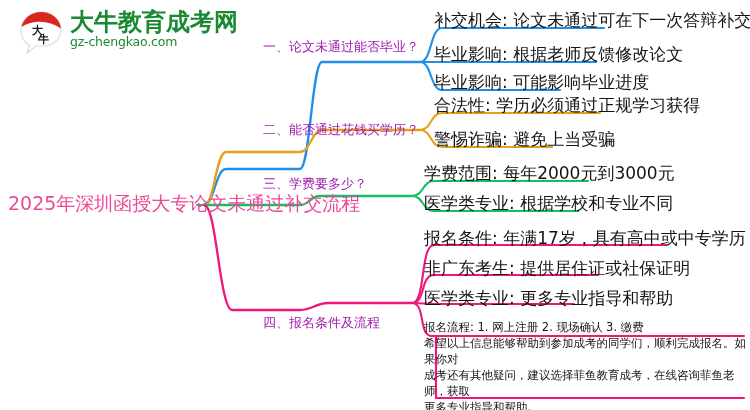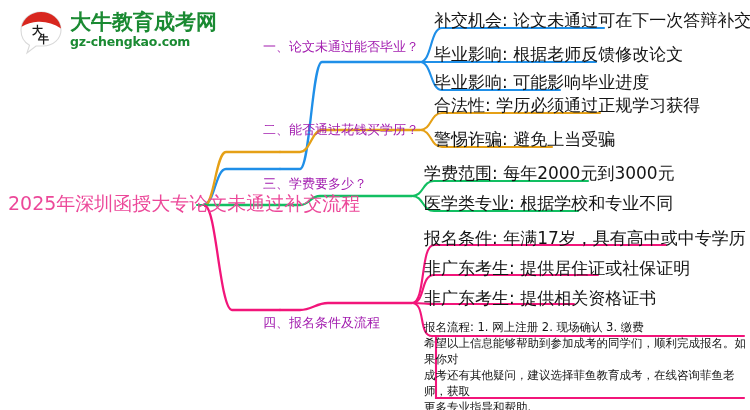--- a/index.html
+++ b/index.html
@@ -44,30 +44,30 @@
     top: 4px;
     width: 46px;
     height: 46px;
   }
   .logo-text {
     position: absolute;
     left: 52px;
     top: 4px;
   }
   .logo-cn {
-    font-size: 21px;
+    font-size: 24px;
     font-weight: bold;
     color: #1a8a32;
     letter-spacing: 0px;
     line-height: 24px;
     white-space: nowrap;
   }
   .logo-en {
     font-size: 12.5px;
-    font-weight: bold;
+    font-weight: normal;
     color: #1a8a32;
     line-height: 16px;
     white-space: nowrap;
     letter-spacing: -0.2px;
   }
 
   
   .node {
     position: absolute;
     white-space: nowrap;
@@ -159,19 +159,19 @@
   <div class="node leaf-node" style="left:434px; top:129px;">警惕诈骗: 避免上当受骗</div>
   <div class="node leaf-node" style="left:434px; top:95px;">合法性: 学历必须通过正规学习获得</div>
 
   <div class="node branch-node" style="left:263px; top:176px;">三、学费要多少？</div>
   <div class="node leaf-node" style="left:424px; top:163px;">学费范围: 每年2000元到3000元</div>
   <div class="node leaf-node" style="left:424px; top:193px;">医学类专业: 根据学校和专业不同</div>
 
   <div class="node branch-node" style="left:263px; top:315px;">四、报名条件及流程</div>
   <div class="node leaf-node" style="left:424px; top:228px;">报名条件: 年满17岁，具有高中或中专学历</div>
   <div class="node leaf-node" style="left:424px; top:258px;">非广东考生: 提供居住证或社保证明</div>
-  <div class="node leaf-node" style="left:424px; top:288px;">非广东考生: 提供相关资格证书</div>
+  <div class="node leaf-node" style="left:424px; top:288px;">医学类专业: 更多专业指导和帮助</div>
   <div class="para-node" style="left:424px; top:319px;">报名流程: 1. 网上注册 2. 现场确认 3. 缴费
 希望以上信息能够帮助到参加成考的同学们，顺利完成报名。如果你对
 成考还有其他疑问，建议选择菲鱼教育成考，在线咨询菲鱼老师，获取
 更多专业指导和帮助.</div>
 
 </div>
 
 </body></html>

